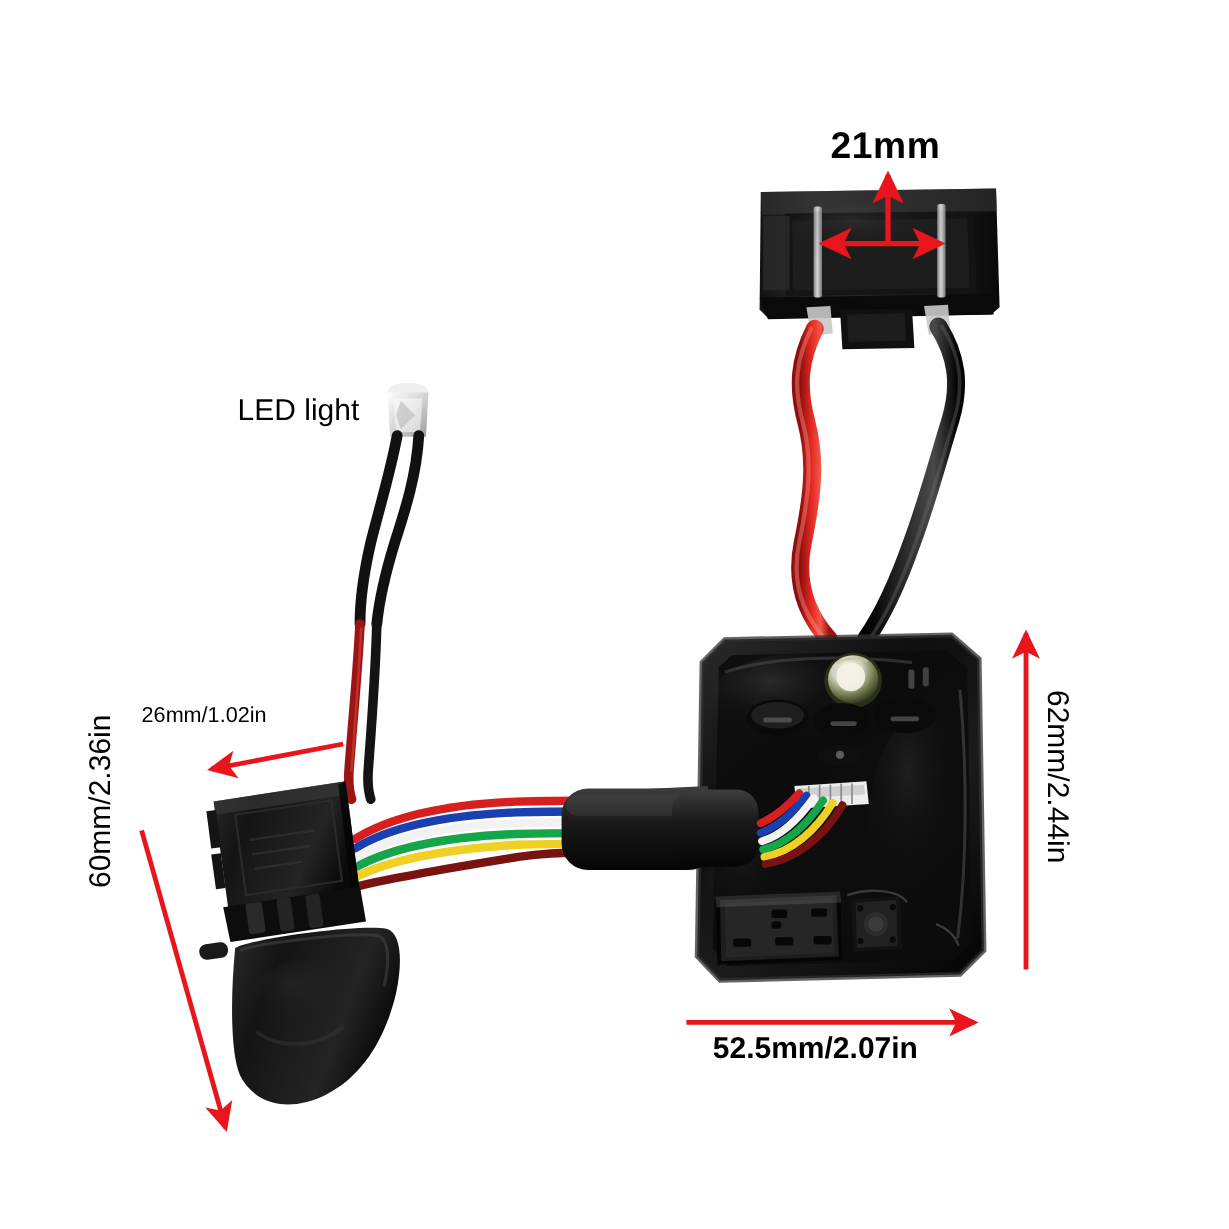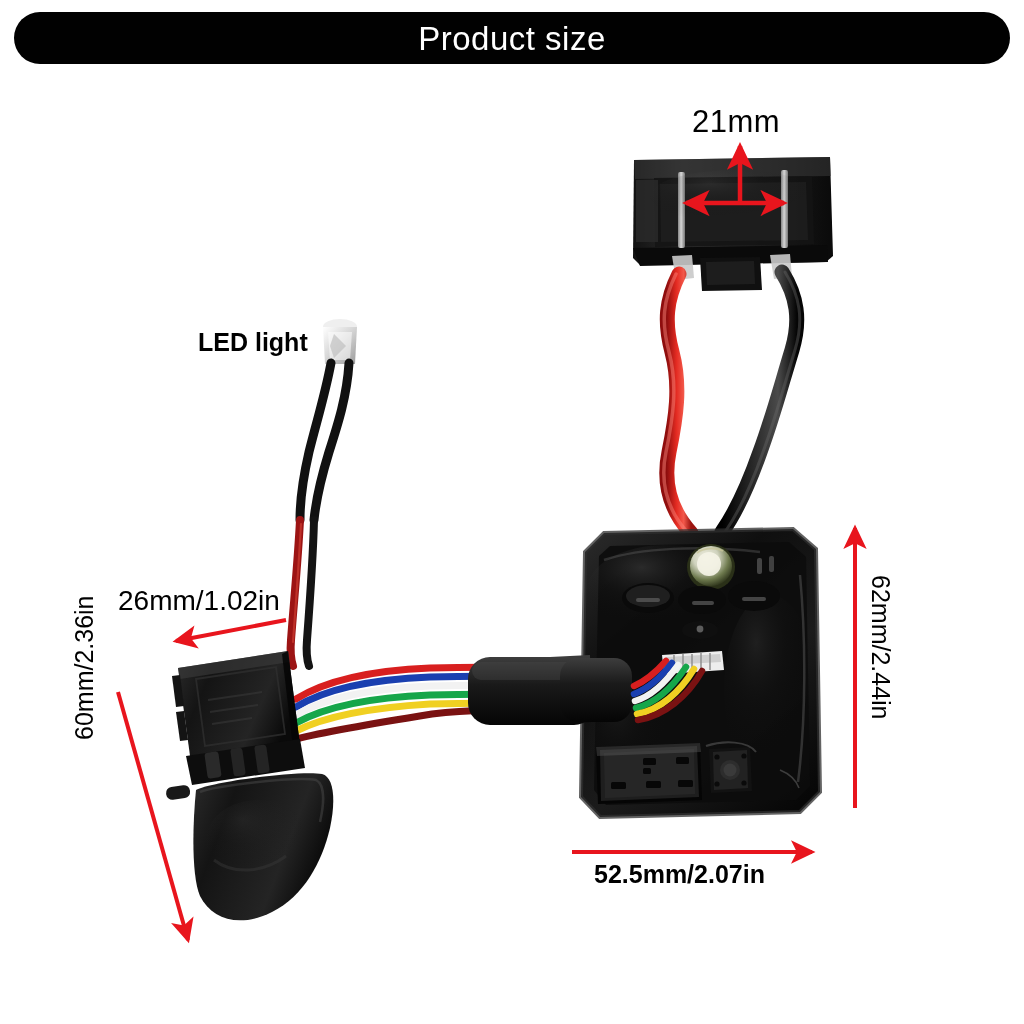--- a/index.html
+++ b/index.html
@@ -62,27 +62,27 @@
     position: absolute;
     color: #000000;
     font-family: "Liberation Sans", sans-serif;
     white-space: nowrap;
     line-height: 1;
   }
   #label-21mm {
     left: 692px;
     top: 106px;
     font-size: 31px;
-    font-weight: normal;
+    font-weight: bold;
     letter-spacing: 0.5px;
   }
   #label-26mm {
     left: 118px;
     top: 587px;
-    font-size: 28px;
+    font-size: 18px;
     font-weight: 400;
   }
   #label-60mm {
     left: 72px;
     top: 740px;
     font-size: 25px;
     font-weight: 400;
     transform: rotate(-90deg);
     transform-origin: left top;
   }
@@ -97,31 +97,28 @@
   #label-525mm {
     left: 594px;
     top: 862px;
     font-size: 25px;
     font-weight: 700;
   }
   #label-led {
     left: 198px;
     top: 330px;
     font-size: 25px;
-    font-weight: 700;
+    font-weight: 400;
   }
 </style>
 </head>
 <body>
 
 <div id="stage">
 
-  <div id="title-banner">
-    <span id="title-text">Product size</span>
-  </div>
 
   <svg id="art" viewBox="0 0 1024 1024">
     <defs>
 
       <linearGradient id="gBlackPlastic" x1="0" y1="0" x2="0" y2="1">
         <stop offset="0%" stop-color="#3a3a3a"></stop>
         <stop offset="35%" stop-color="#1d1d1d"></stop>
         <stop offset="100%" stop-color="#0b0b0b"></stop>
       </linearGradient>
       <linearGradient id="gBlackPlasticH" x1="0" y1="0" x2="1" y2="0">

